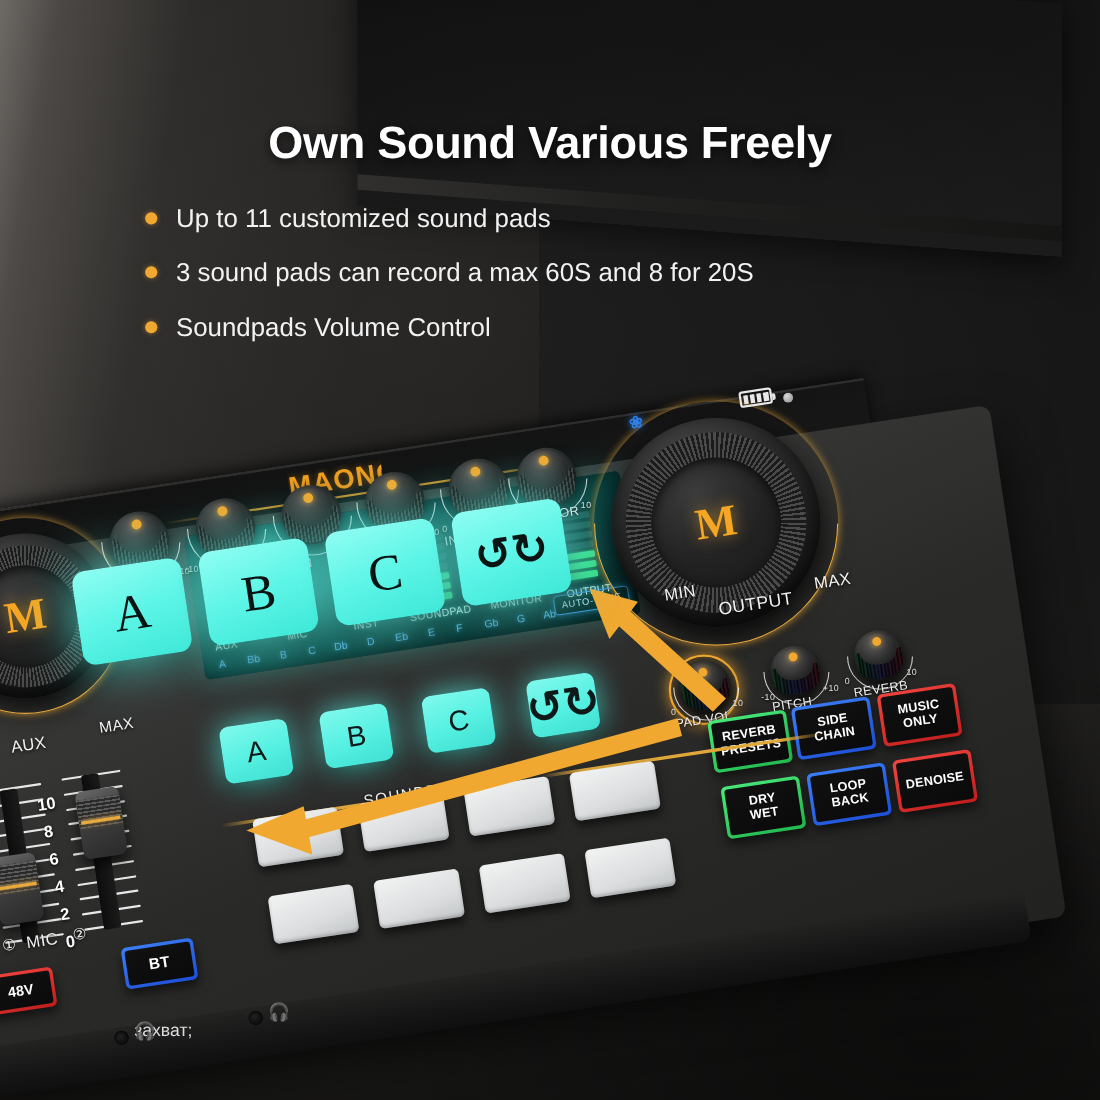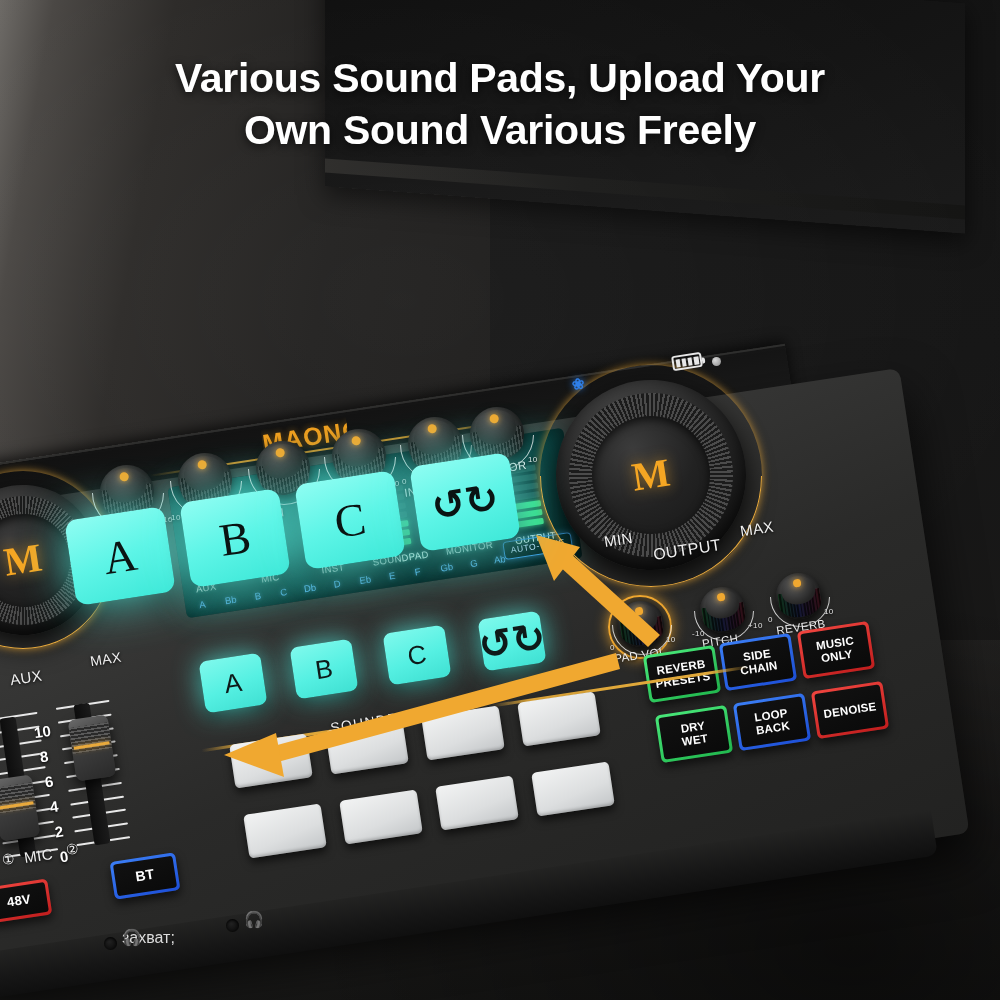--- a/index.html
+++ b/index.html
@@ -317,23 +317,37 @@
   <div id="bg-left-wall"></div>
   <div id="bg-right-wall"></div>
   <div id="bg-panel"></div>
   <div id="bg-panel-edge"></div>
   <div id="bg-floor"></div>
   <div id="bg-vig"></div>
 </div>
 
 <div id="copy">
   <h1>
-    <span>Various Sound Pads, Upload Your</span><br>
+    <br>
     <span>Own Sound Various Freely</span>
   </h1>
+  <div id="bullets">
+    <div class="bullet">
+      <span class="dot"></span>
+      <span class="btext">Up to 11 customized sound pads</span>
+    </div>
+    <div class="bullet">
+      <span class="dot"></span>
+      <span class="btext">3 sound pads can record a max 60S and 8 for 20S</span>
+    </div>
+    <div class="bullet">
+      <span class="dot"></span>
+      <span class="btext">Soundpads Volume Control</span>
+    </div>
+  </div>
 </div>
 
 <div id="device">
 
   <div id="rear-panel"></div>
   <div id="brand-orange-line"></div>
   <div id="brand">MAONO</div>
 
   <div id="top-face"></div>
   <div id="front-edge"></div>

